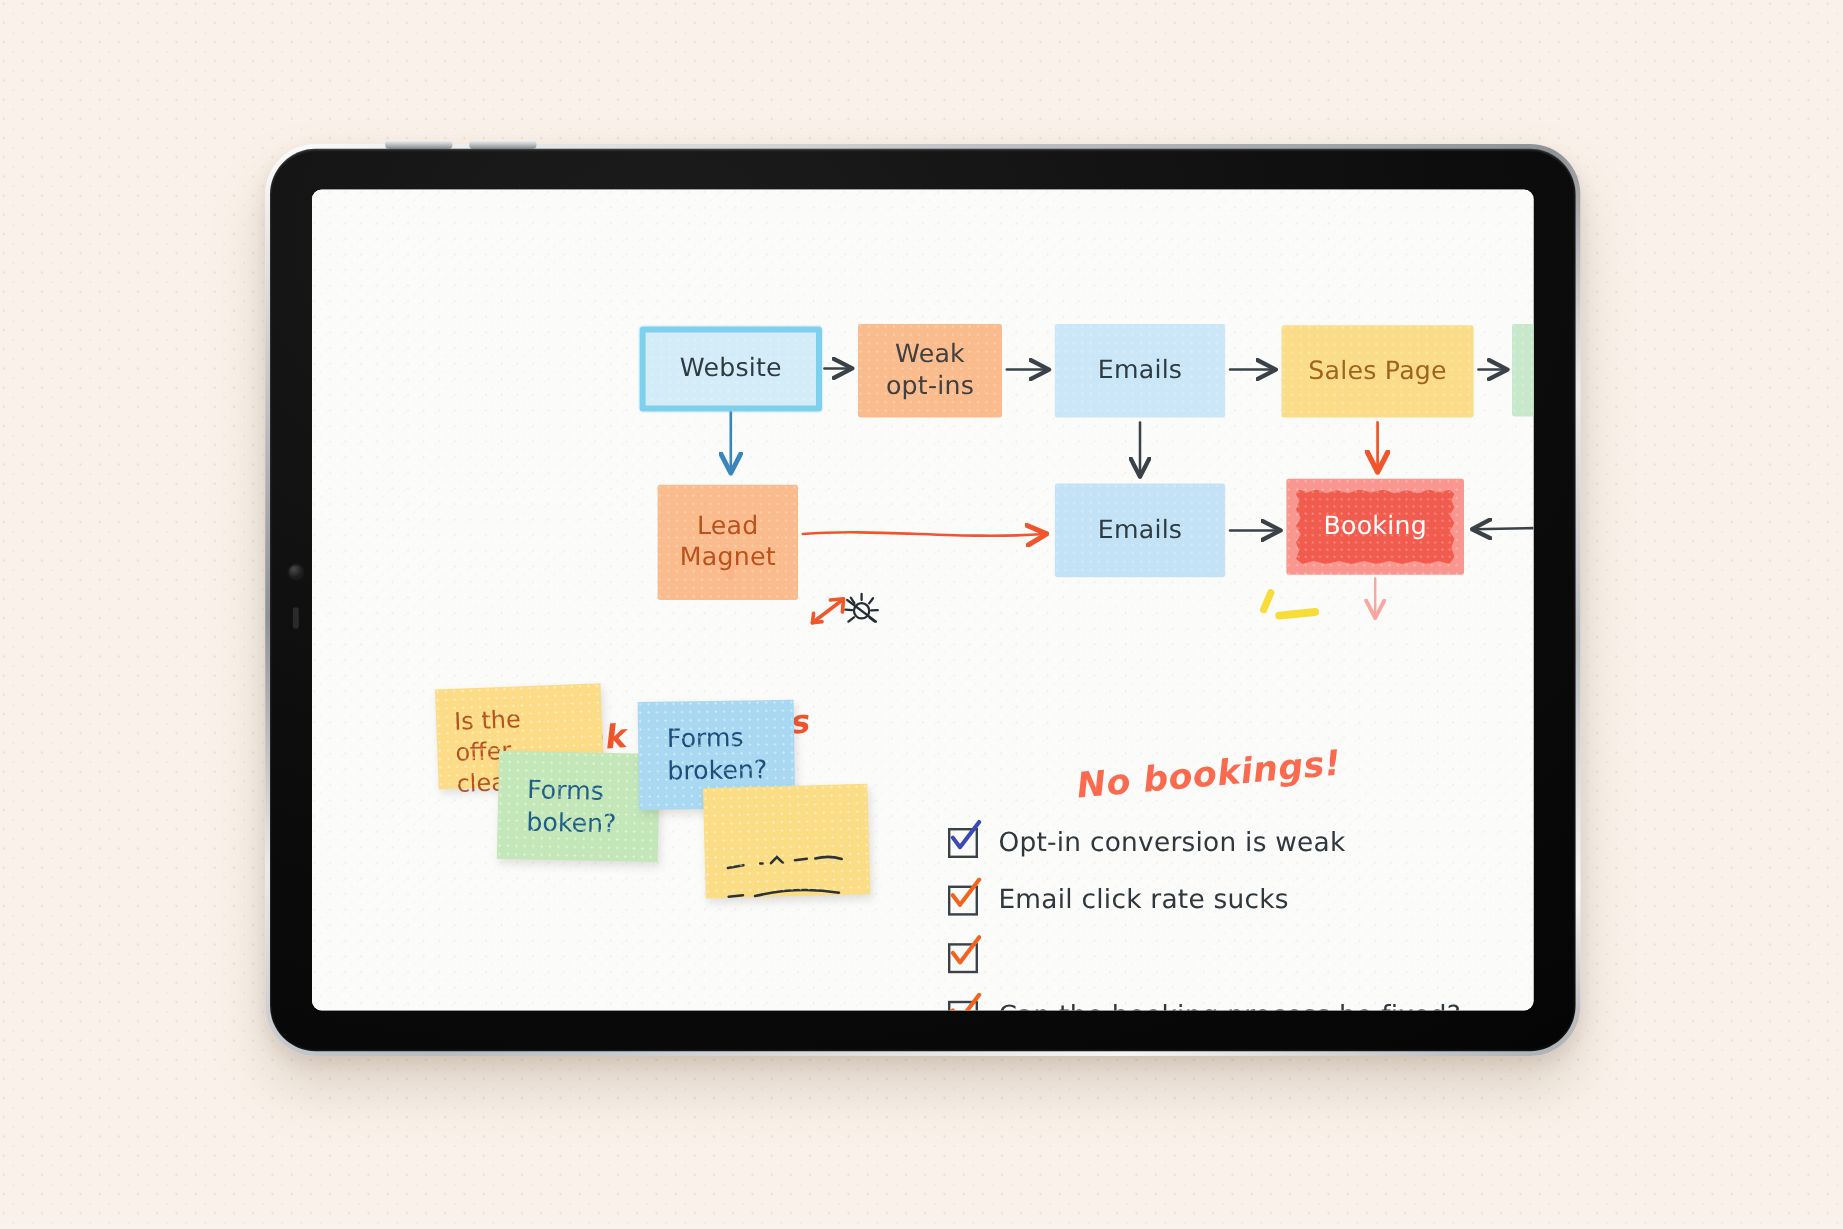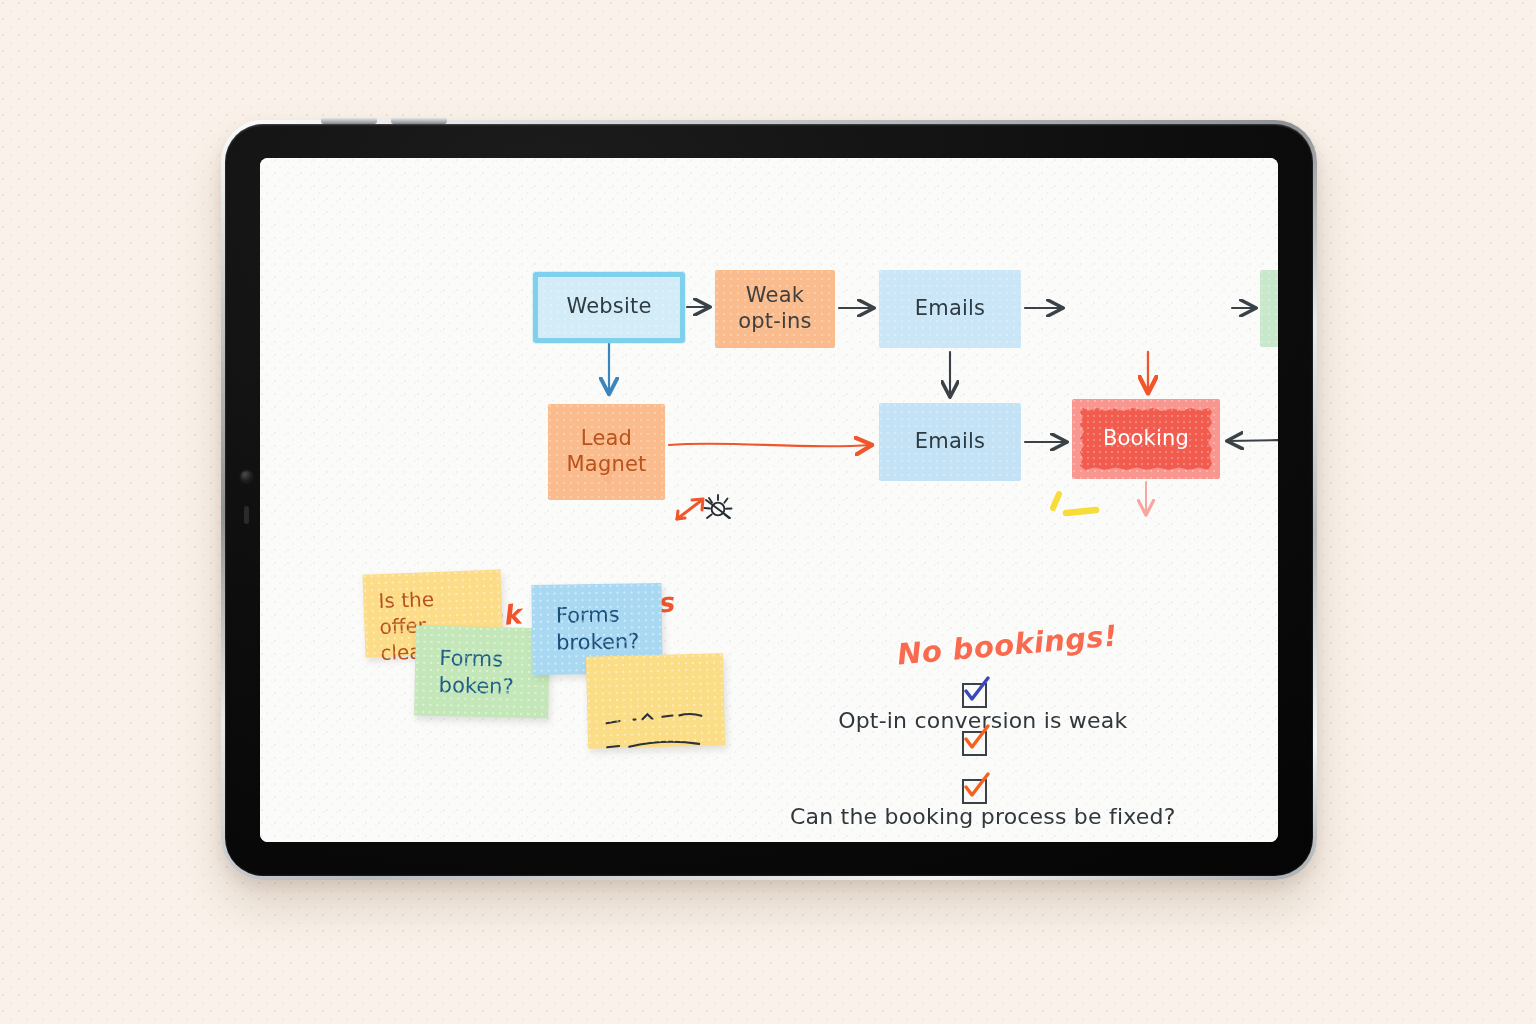--- a/index.html
+++ b/index.html
@@ -226,21 +226,20 @@
     background:#fbdd86;
     transform:rotate(-1.5deg);
   }
 
   
   #checklist { position:absolute; left:530px; top:525px; }
   .check-row {
     display:flex; align-items:center;
     margin-bottom:10px;
     height:38px;
-    flex-direction:column;
   }
   .check-box {
     position:relative;
     width:25px; height:25px;
     border:2.4px solid #3a4248;
     margin-right:17px;
     flex:0 0 auto;
   }
   .check-mark {
     position:absolute; left:-3px; top:-9px;
@@ -315,20 +314,23 @@
 
     <div class="node" id="node-weak">
       <span class="lbl">Weak
 opt-ins</span>
     </div>
 
     <div class="node" id="node-emails1">
       <span class="lbl">Emails</span>
     </div>
 
+    <div class="node" id="node-salespage">
+      <span class="lbl">Sales Page</span>
+    </div>
 
     <div class="node" id="node-offer">
       
     </div>
 
     <div class="node" id="node-leadmagnet">
       <span class="lbl">Lead
 Magnet</span>
     </div>
 
@@ -396,20 +398,28 @@
 
       <div class="check-row">
         <div class="check-box">
           <svg class="check-mark" viewBox="0 0 30 30">
             <path d="M5,15 L11,23 L27,2" stroke="#3b49b8" stroke-width="3.4" fill="none" stroke-linecap="round" stroke-linejoin="round"></path>
           </svg>
         </div>
         <span class="check-label">Opt-in conversion is weak</span>
       </div>
 
+      <div class="check-row">
+        <div class="check-box">
+          <svg class="check-mark" viewBox="0 0 30 30">
+            <path d="M5,15 L11,23 L27,2" stroke="#f4621f" stroke-width="3.4" fill="none" stroke-linecap="round" stroke-linejoin="round"></path>
+          </svg>
+        </div>
+        <span class="check-label">Email click rate sucks</span>
+      </div>
 
       <div class="check-row">
         <div class="check-box">
           <svg class="check-mark" viewBox="0 0 30 30">
             <path d="M5,15 L11,23 L27,2" stroke="#f4621f" stroke-width="3.4" fill="none" stroke-linecap="round" stroke-linejoin="round"></path>
           </svg>
         </div>
       </div>
 
       <div class="check-row">

